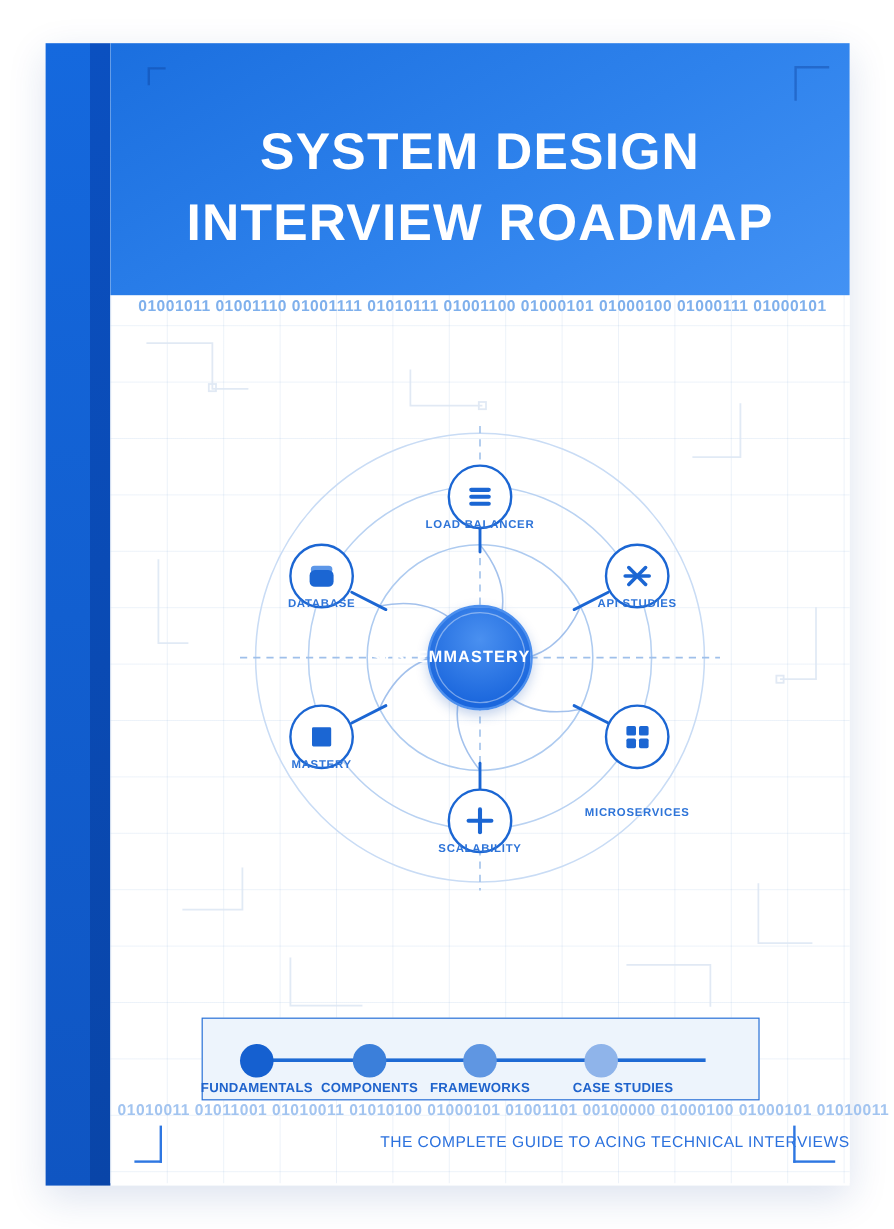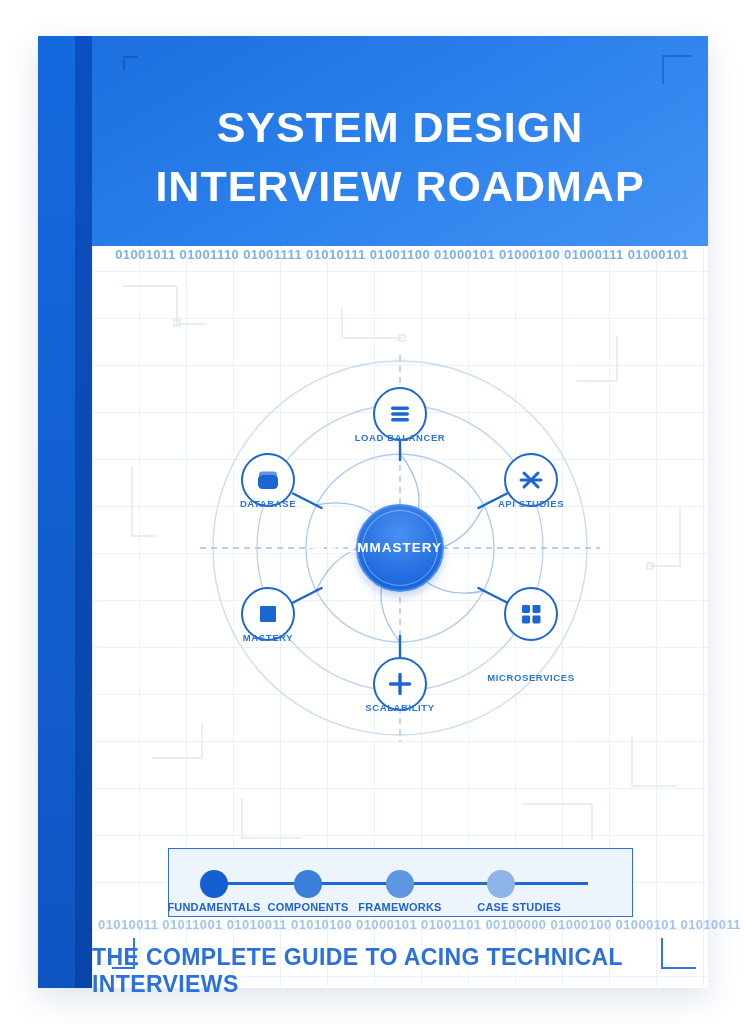--- a/index.html
+++ b/index.html
@@ -59,22 +59,22 @@
   .timeline-box { position:absolute; left:76px; top:812px; width:465px; height:69px;
           background:#edf4fc; border:1.6px solid #2b72d8; }
   .tl-line { position:absolute; left:45px; top:33px; width:374px; height:2.6px;
           background:#1e6ad4; }
   .stage { position:absolute; top:21px; width:120px; text-align:center; }
   .stage .dot { width:28px; height:28px; border-radius:50%; margin:0 auto; }
   .stage .stage-label { margin-top:3px; color:#1f63cc; font-size:11px; font-weight:700;
           letter-spacing:.2px; }
 
   
-  .tagline { position:absolute; left:0; top:908px; width:100%; text-align:left;
-          color:#2b71de; font-size:23px; font-weight:700; letter-spacing:.4px; }
+  .tagline { position:absolute; left:0; top:908px; width:100%; text-align:right;
+          color:#2b71de; font-size:13px; font-weight:400; letter-spacing:.4px; }
   .bracket { position:absolute; border:0 solid #2e77e2; }
   .br-bl { left:20px; top:902px; width:23px; height:31px; border-right-width:2.5px; border-bottom-width:2.5px; }
   .br-br { left:569px; top:902px; width:35px; height:31px; border-left-width:2.5px; border-bottom-width:2.5px; }
 </style>
 </head>
 <body>
 
 <div class="book">
   <div class="spine-outer"></div>
   <div class="spine-inner"></div>

